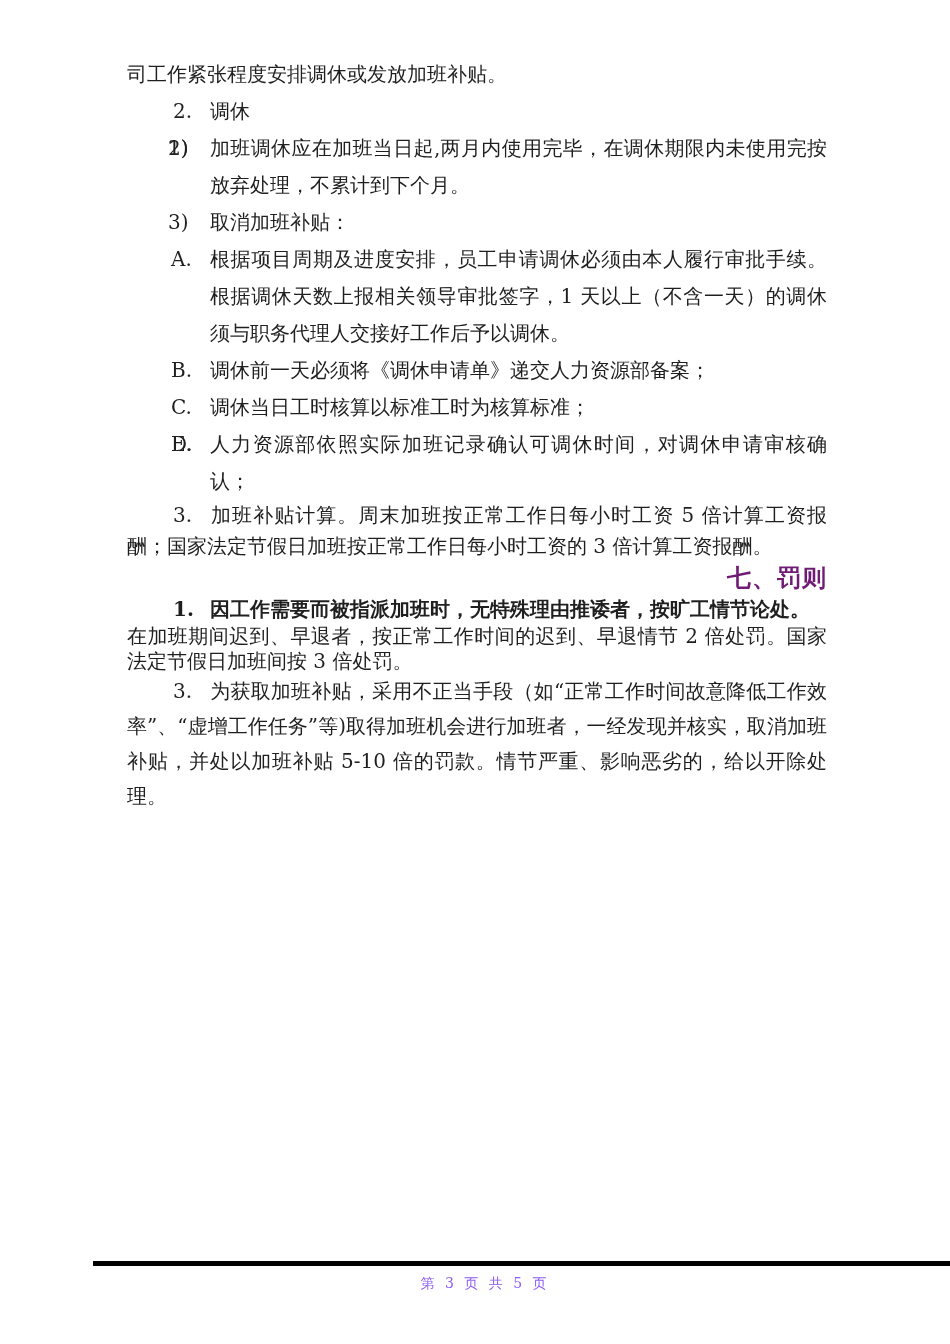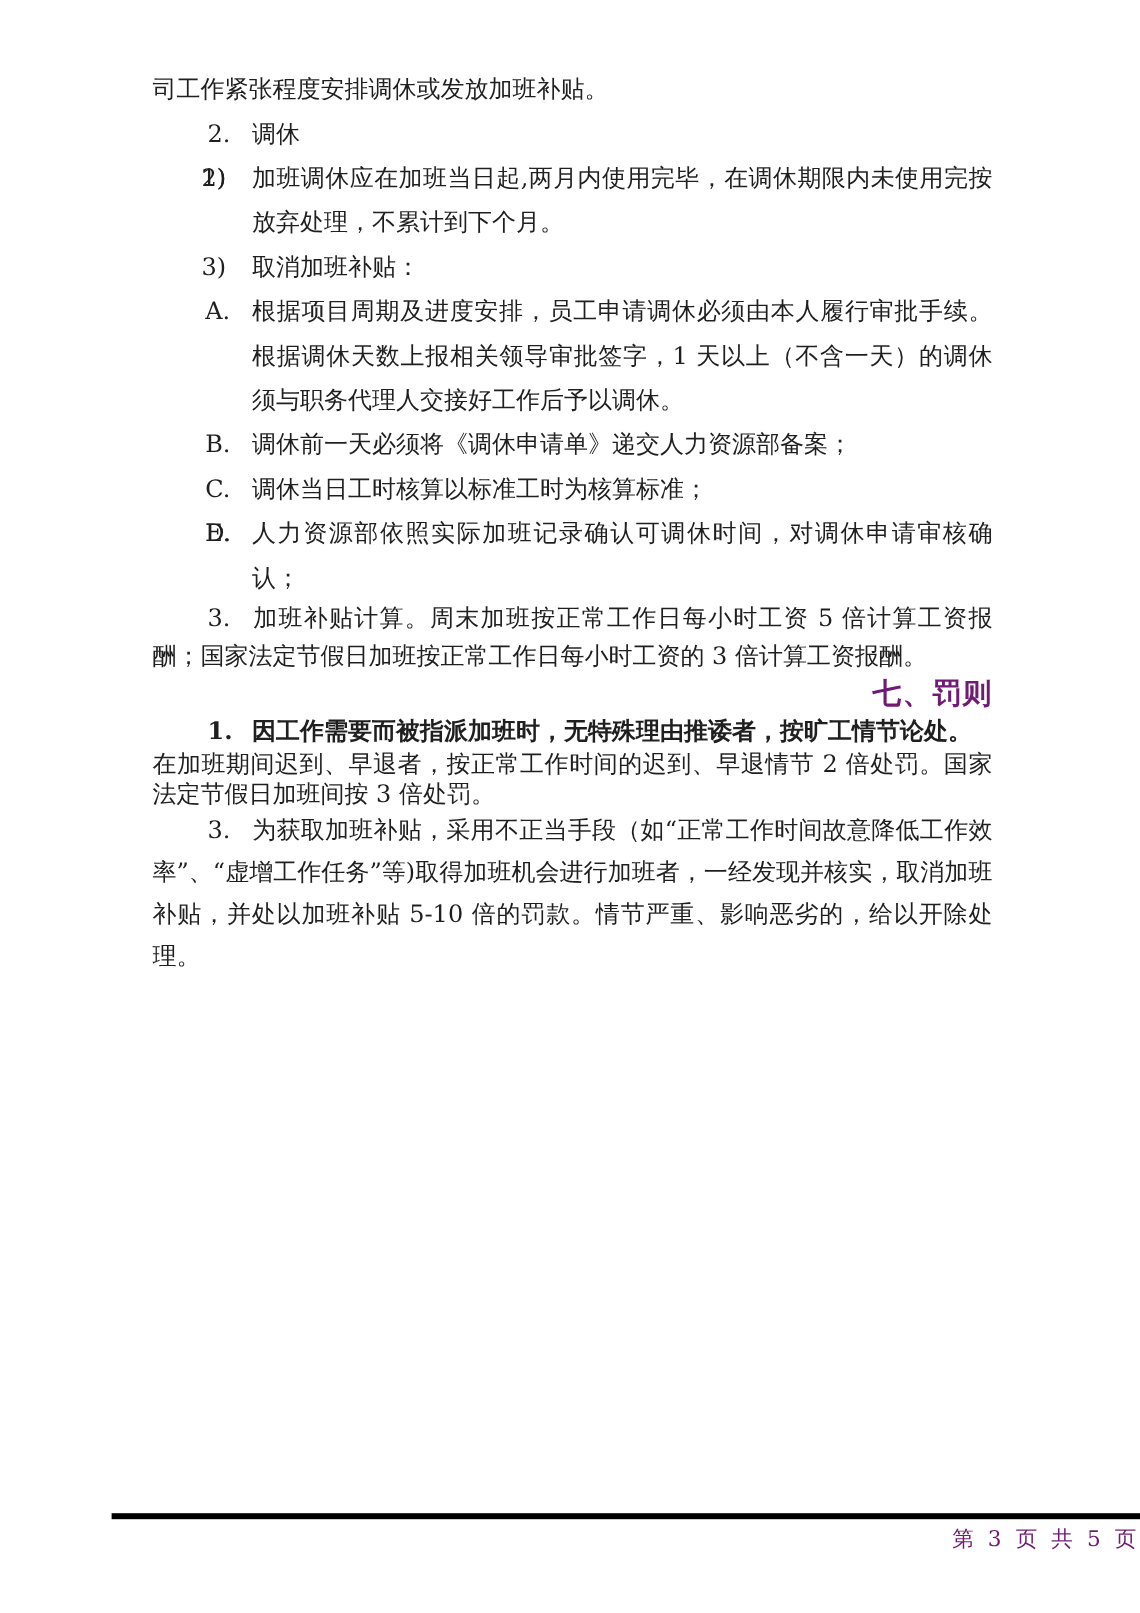--- a/index.html
+++ b/index.html
@@ -53,26 +53,26 @@
     left: 93px;
     right: 0;
     height: 5px;
     background: var(--rule, #000000);
   }
   .footer-text {
     position: absolute;
     top: 1272px;
     left: 0;
     width: 950px;
-    text-align: right;
+    text-align: center;
     text-indent: 20px;
-    font-size: 18px;
+    font-size: 14px;
     line-height: 22px;
     letter-spacing: 3px;
-    color: #701a75;
+    color: #8b5cf6;
   }
 </style>
 </head>
 <body>
 
 <div class="page">
   <div class="content">
 
     <p class="cont">司工作紧张程度安排调休或发放加班补贴。</p>
 

